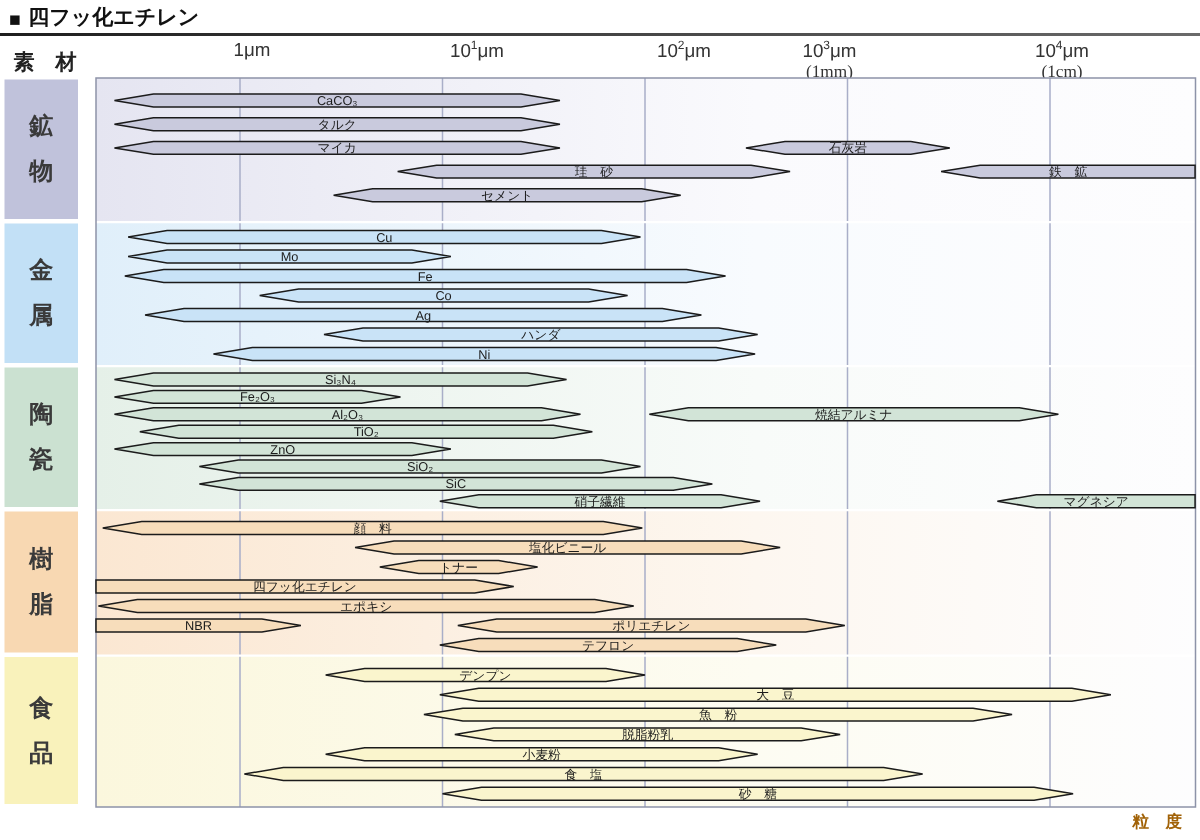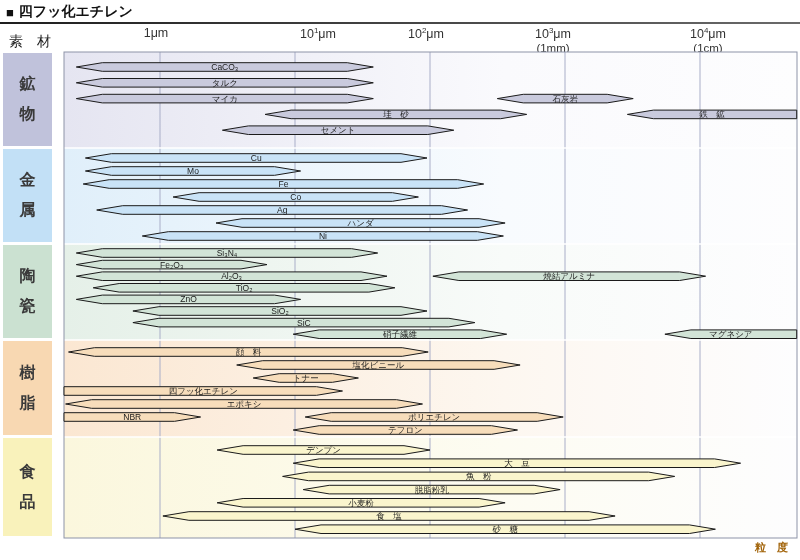--- a/index.html
+++ b/index.html
@@ -3,45 +3,45 @@
 <meta charset="utf-8">
 <style>
   html,body{margin:0;padding:0;background:#fff;}
   .page{position:relative;width:800px;height:560px;background:#ffffff;overflow:hidden;
         font-family:"Liberation Sans","DejaVu Sans",sans-serif;}
   .title-row{position:absolute;top:3px;left:6px;display:flex;align-items:center;gap:5px;
              font-weight:bold;font-size:14px;color:#111;}
   .title-bullet{font-size:13px;line-height:1;}
   .title-rule{position:absolute;top:22px;left:0;width:800px;height:2px;
               background:linear-gradient(to right,#1e1e1e,#6a6a6a);}
-  .corner-label{position:absolute;top:33px;left:9px;font-weight:normal;font-size:14px;color:#222;}
+  .corner-label{position:absolute;top:33px;left:9px;font-weight:bold;font-size:14px;color:#222;}
   .tick{position:absolute;top:27px;transform:translateX(-50%);text-align:center;
         font-size:12.5px;color:#333;line-height:1.08;white-space:nowrap;}
   .tick sup{font-size:8px;}
-  .tick-sub{display:block;font-size:11.5px;color:#333;}
+  .tick-sub{display:block;font-size:11.5px;color:#333;font-family:Liberation Serif, serif;}
   .cat{position:absolute;left:3px;width:49px;display:flex;flex-direction:column;
        align-items:center;justify-content:center;gap:9px;font-weight:bold;
        font-size:16px;color:#3a3a3a;}
   .plot-svg{position:absolute;top:0;left:0;}
   .bottom-label{position:absolute;top:540px;right:12px;font-weight:bold;font-size:11px;color:#a16207;}
 </style>
 </head>
 <body>
 
 <div class="page">
   <div class="title-row">
     <span class="title-bullet">■</span>
     <span>四フッ化エチレン</span>
   </div>
   <div class="title-rule"></div>
   <div class="corner-label">素　材</div>
   <div id="ticks">
-      <div class="tick" style="left: 156px;"><span>1μm</span></div>
+      <div class="tick" style="left: 168px;"><span>1μm</span></div>
       <div class="tick" style="left: 295px; margin-left: 23px;"><span>10<sup>1</sup>μm</span></div>
-      <div class="tick" style="left: 426px;"><span>10<sup>2</sup>μm</span></div>
+      <div class="tick" style="left: 456px;"><span>10<sup>2</sup>μm</span></div>
       <div class="tick" style="left: 553px;"><span>10<sup>3</sup>μm</span><span class="tick-sub">(1mm)</span></div>
       <div class="tick" style="left: 708px;"><span>10<sup>4</sup>μm</span><span class="tick-sub">(1cm)</span></div>
     </div>
   <div id="cats">
       <div class="cat" style="top: 53px; height: 93px; background: rgb(192, 194, 219);">
         <span>鉱</span>
         <span>物</span>
       </div>
       <div class="cat" style="top: 149px; height: 93px; background: rgb(194, 224, 246);">
         <span>金</span>

